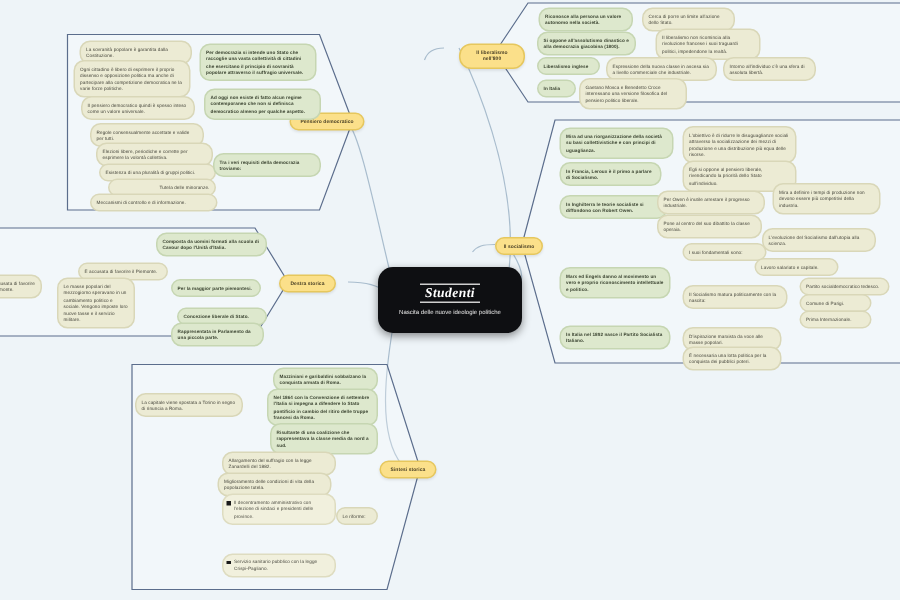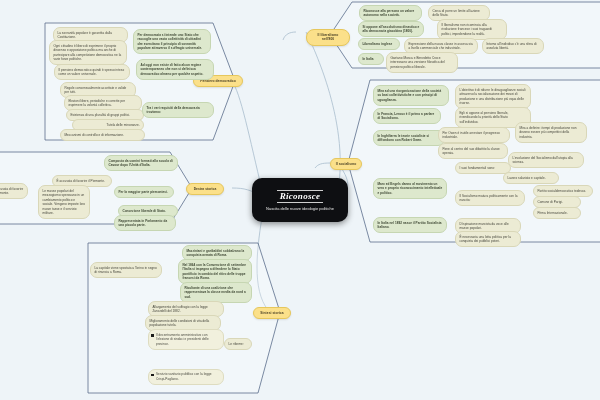--- a/index.html
+++ b/index.html
@@ -194,17 +194,17 @@
   <div class="node lvl3" style="left:503px;top:172px;width:56px;">Lavoro salariato e capitale.</div>
   <div class="node lvl3" style="left:515px;top:122px;width:72px;">Mira a definire i tempi di produzione non devono essere più competitivi della industria.</div>
   <div class="node lvl3" style="left:455px;top:190px;width:70px;">Il Socialismo matura politicamente con la nascita:</div>
   <div class="node lvl3" style="left:533px;top:185px;width:60px;">Partito socialdemocratico tedesco.</div>
   <div class="node lvl3" style="left:533px;top:196px;width:48px;">Comune di Parigi.</div>
   <div class="node lvl3" style="left:533px;top:207px;width:48px;">Prima Internazionale.</div>
   <div class="node lvl3" style="left:455px;top:218px;width:66px;">D'ispirazione marxista da voce alle masse popolari.</div>
   <div class="node lvl3" style="left:455px;top:231px;width:66px;">È necessaria una lotta politica per la conquista dei pubblici poteri.</div>
 
   <div id="center" style="left:252px;top:178px;width:96px;height:44px;">
-    <div class="ttl">Riconosce</div>
+    <div class="ttl">Studenti</div>
     <div class="sub">Nascita delle nuove ideologie politiche</div>
   </div>
 
 </div>
 
 </body></html>

